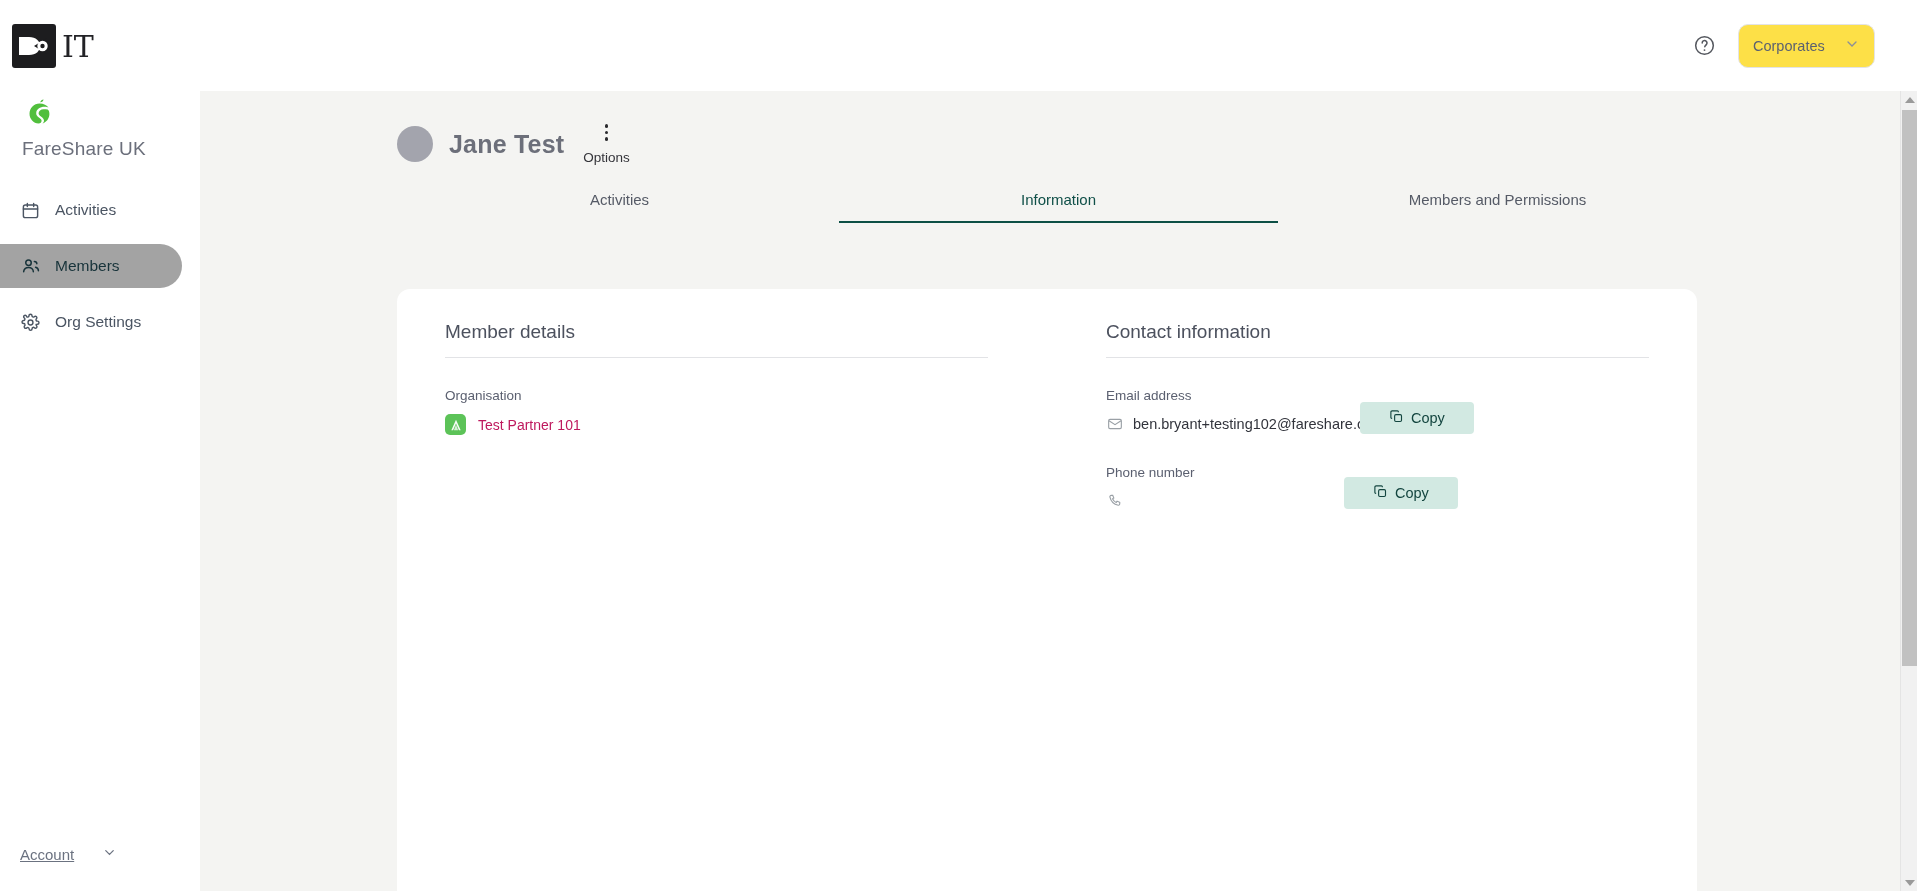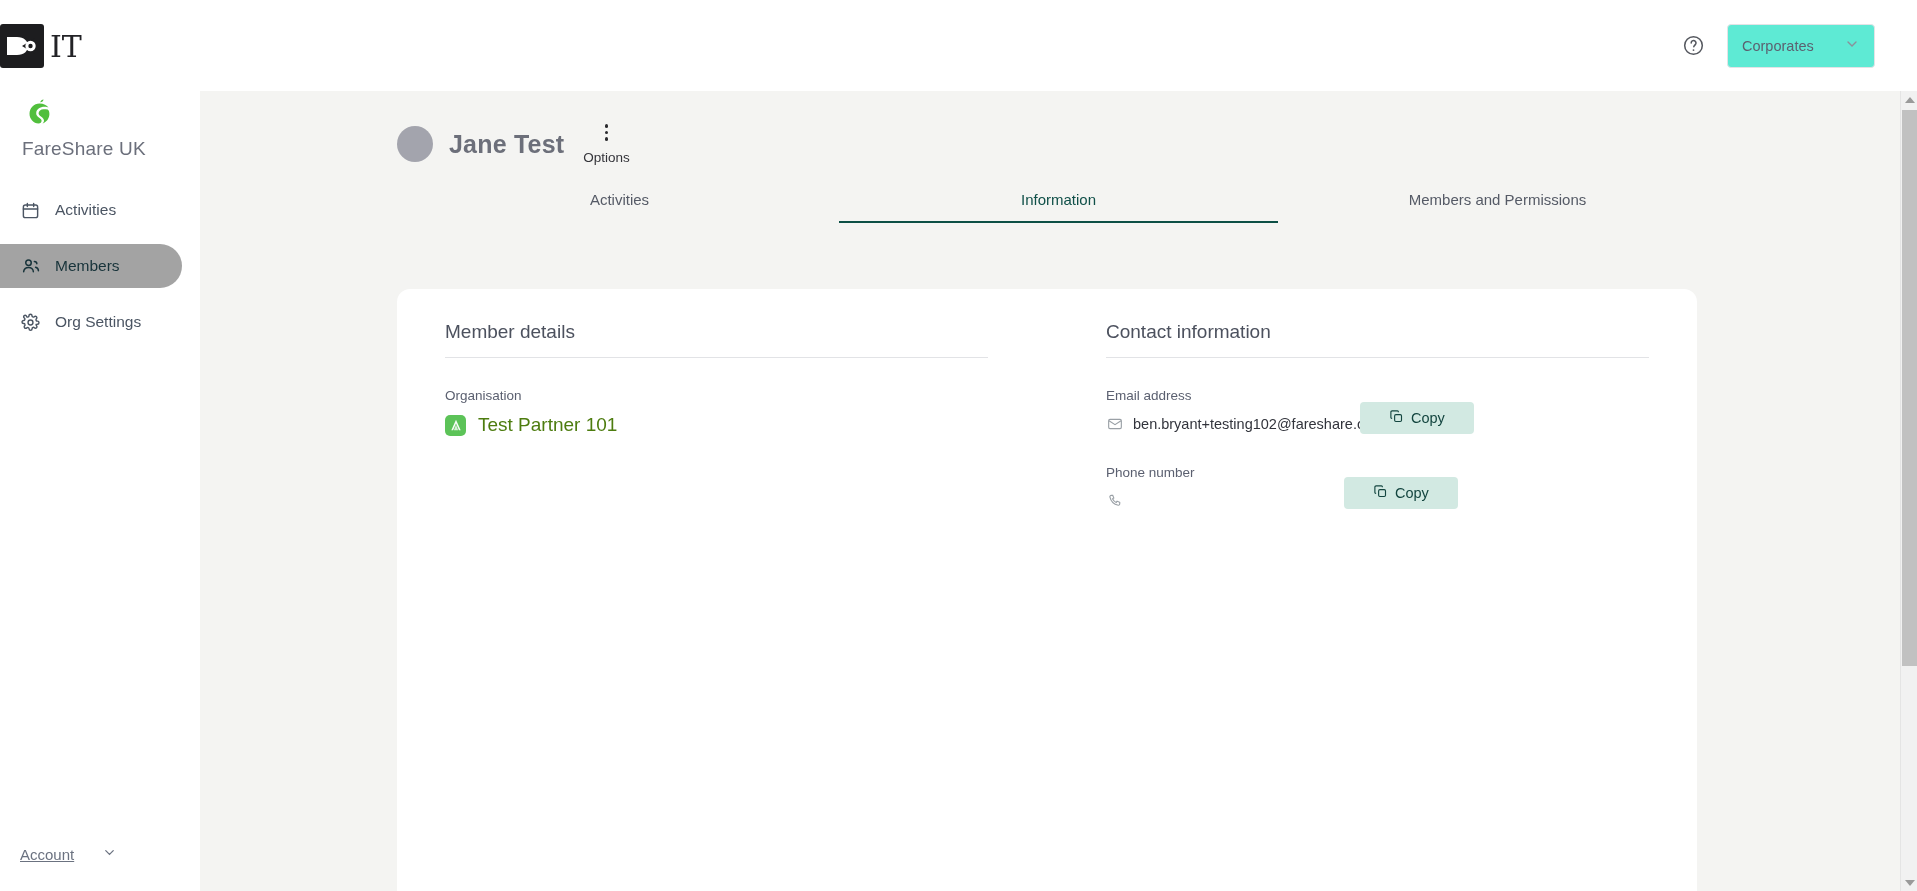--- a/index.html
+++ b/index.html
@@ -22,21 +22,21 @@
   .sidebar {
     width: 200px;
     height: 891px;
     background: #ffffff;
     flex: 0 0 200px;
     position: relative;
   }
   .logo-wrap {
     display: flex;
     align-items: center;
-    padding: 20px 0 0 0;
+    padding: 20px 0 0 12px;
     height: 72px;
   }
   .logo-mark {
     width: 44px; height: 44px;
     background: #1d1d1f;
     border-radius: 3px;
     display: flex; align-items: center; justify-content: center;
   }
   .logo-mark svg { display:block; }
   .logo-text {
@@ -110,29 +110,29 @@
     justify-content: flex-end;
     padding-right: 42px;
     gap: 22px;
     z-index: 5;
   }
   .help-icon { cursor: pointer; display:flex; }
   .org-switcher {
     display: flex;
     align-items: center;
     justify-content: space-between;
-    width: 148px;
+    width: 137px;
     height: 44px;
     border: 1px solid #e3e3e6;
-    border-radius: 4px;
+    border-radius: 10px;
     padding: 0 14px;
     color: #5b6170;
     font-size: 14.5px;
     cursor: pointer;
-    background: #5eead4;
+    background: #fde047;
   }
 
   
   .main {
     position: relative;
     flex: 1;
     height: 891px;
     background: #f4f4f2;
     margin-top: 91px;
     height: 800px;
@@ -242,21 +242,21 @@
     align-items: center;
     gap: 12px;
     margin-top: 11px;
   }
   .org-badge {
     width: 21px; height: 21px;
     border-radius: 5px;
     background: #5cc358;
     display:flex; align-items:center; justify-content:center;
   }
-  .org-label { font-size: 19px; color: #4d7c0f; }
+  .org-label { font-size: 14px; color: #be185d; }
 
   
   .scrollbar {
     position: absolute;
     right: 0; top: 91px;
     width: 17px;
     height: 800px;
     background: #f1f1f1;
     border-left: 1px solid #e4e4e4;
     z-index: 8;

